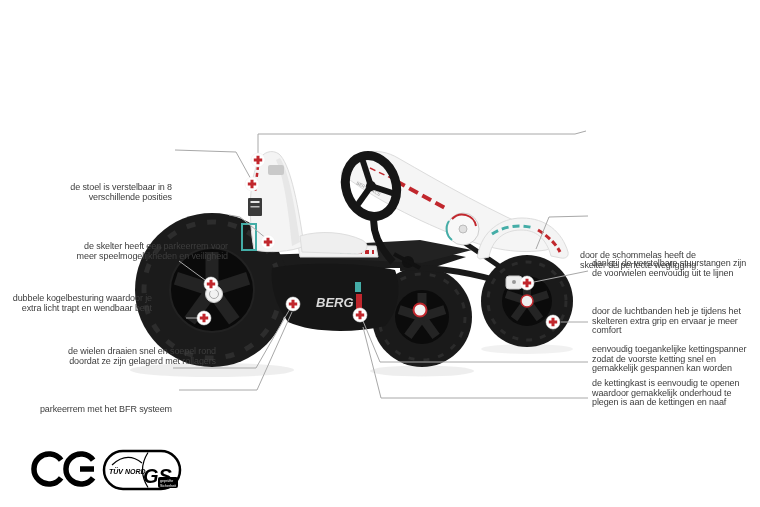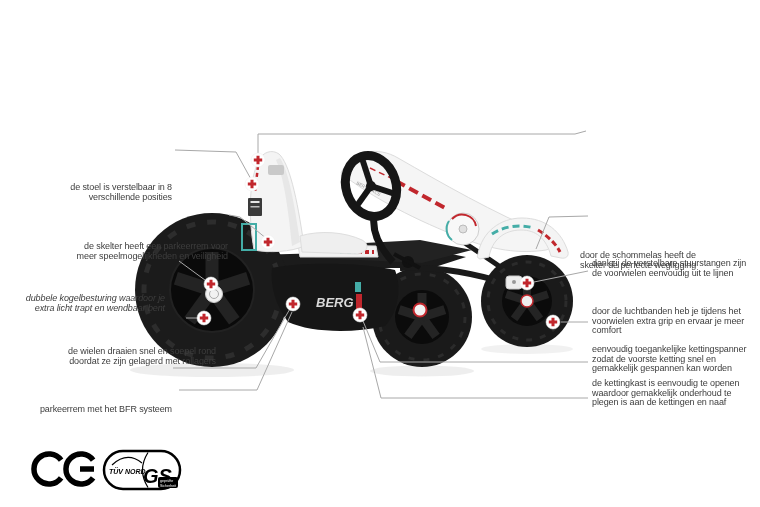--- a/index.html
+++ b/index.html
@@ -204,23 +204,23 @@
       <rect x="158" y="477" width="20" height="11" rx="2" fill="#000"></rect>
       <text x="160" y="482" font-size="3.6" fill="#ffffff">geprüfte</text>
       <text x="160" y="486.5" font-size="3.6" fill="#ffffff">Sicherheit</text>
     </g>
   </svg>
 
   <span class="sr">CE</span>
 
   <div class="callout l" style="right:588px;top:141px;width:116px;">de stoel is verstelbaar in 8 verschillende posities</div>
   <div class="callout l" style="right:532px;top:200px;width:160px;">de skelter heeft een parkeerrem voor meer speelmogelijkheden en veiligheid</div>
-  <div class="callout l" style="right:595px;top:252px;width:152px;font-style:italic;">dubbele kogelbesturing waardoor je extra licht trapt en wendbaar bent</div>
+  <div class="callout l" style="right:608px;top:252px;width:152px;">dubbele kogelbesturing waardoor je extra licht trapt en wendbaar bent</div>
   <div class="callout l" style="right:544px;top:305px;width:148px;">de wielen draaien snel en soepel rond doordat ze zijn gelagerd met rollagers</div>
   <div class="callout l" style="right:588px;top:363px;width:140px;">parkeerrem met het BFR systeem</div>
 
   <div class="callout" style="left:580px;top:205px;width:140px;margin-top:46px;">door de schommelas heeft de skelter de perfecte wegligging</div>
   <div class="callout" style="left:592px;top:259px;width:158px;">dankzij de verstelbare stuurstangen zijn de voorwielen eenvoudig uit te lijnen</div>
-  <div class="callout" style="left:592px;top:307px;width:164px;">door de luchtbanden heb je tijdens het voorwielen extra grip en ervaar je meer comfort</div>
+  <div class="callout" style="left:592px;top:307px;width:164px;">door de luchtbanden heb je tijdens het skelteren extra grip en ervaar je meer comfort</div>
   <div class="callout" style="left:592px;top:345px;width:168px;">eenvoudig toegankelijke kettingspanner zodat de voorste ketting snel en gemakkelijk gespannen kan worden</div>
   <div class="callout" style="left:592px;top:379px;width:168px;">de kettingkast is eenvoudig te openen waardoor gemakkelijk onderhoud te plegen is aan de kettingen en naaf</div>
 
 </div>
 
 </body></html>

